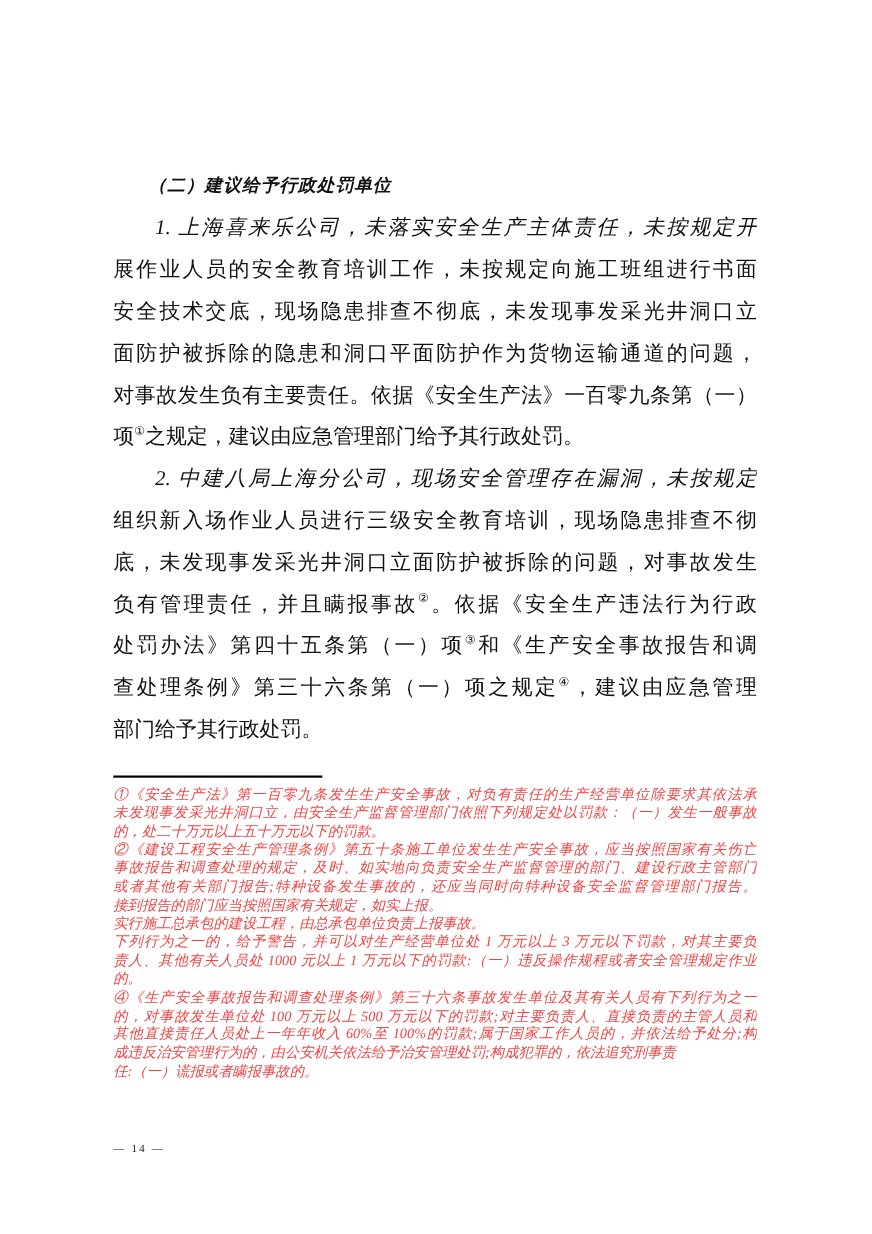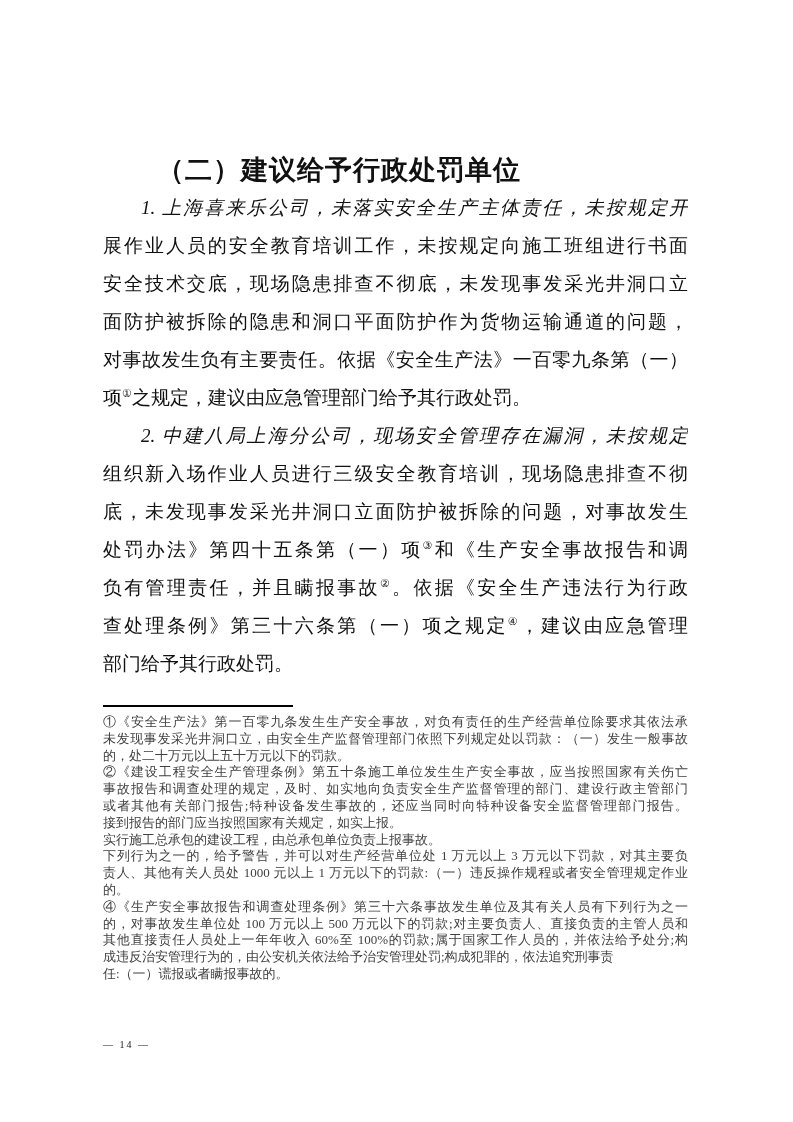--- a/index.html
+++ b/index.html
@@ -16,27 +16,28 @@
     color: #111111;
     overflow: hidden;
   }
   .content {
     position: absolute;
     left: 103px;
     top: 151px;
     width: 585px;
   }
   .heading {
-    font-size: 27px;
+    font-size: 16px;
     font-weight: 700;
     line-height: 38px;
     height: 38px;
     text-indent: 2em;
     letter-spacing: 1px;
     white-space: nowrap;
+    font-style: italic;
   }
   .bline {
     font-size: 19px;
     line-height: 38px;
     height: 38px;
     overflow: hidden;
     text-align: justify;
     text-align-last: left;
   }
   .bline.fill { text-align-last: justify; }
@@ -52,21 +53,22 @@
     border-top: 2px solid #000000;
     margin: 22px 0 7px 0;
   }
   .fline {
     font-size: 13px;
     line-height: 16.8px;
     height: 16.8px;
     overflow: hidden;
     text-align: justify;
     text-align-last: left;
-    color: #404040;
+    color: #ef4444;
+    font-style: italic;
   }
   .fline.fill { text-align-last: justify; }
   .page-number {
     position: absolute;
     left: 103px;
     top: 1034px;
     font-size: 10px;
     line-height: 22px;
     letter-spacing: 2px;
     color: #1a1a1a;
@@ -82,22 +84,22 @@
     <div id="body-paragraphs">
         <div class="bline fill indent">1. 上海喜来乐公司，未落实安全生产主体责任，未按规定开</div>
         <div class="bline fill">展作业人员的安全教育培训工作，未按规定向施工班组进行书面</div>
         <div class="bline fill">安全技术交底，现场隐患排查不彻底，未发现事发采光井洞口立</div>
         <div class="bline fill">面防护被拆除的隐患和洞口平面防护作为货物运输通道的问题，</div>
         <div class="bline fill">对事故发生负有主要责任。依据《安全生产法》一百零九条第（一）</div>
         <div class="bline">项<sup>①</sup>之规定，建议由应急管理部门给予其行政处罚。</div>
         <div class="bline fill indent">2. 中建八局上海分公司，现场安全管理存在漏洞，未按规定</div>
         <div class="bline fill">组织新入场作业人员进行三级安全教育培训，现场隐患排查不彻</div>
         <div class="bline fill">底，未发现事发采光井洞口立面防护被拆除的问题，对事故发生</div>
+        <div class="bline fill">负有管理责任，并且瞒报事故<sup>②</sup>。依据《安全生产违法行为行政</div>
         <div class="bline fill">处罚办法》第四十五条第（一）项<sup>③</sup>和《生产安全事故报告和调</div>
-        <div class="bline fill">负有管理责任，并且瞒报事故<sup>②</sup>。依据《安全生产违法行为行政</div>
         <div class="bline fill">查处理条例》第三十六条第（一）项之规定<sup>④</sup>，建议由应急管理</div>
         <div class="bline">部门给予其行政处罚。</div>
       </div>
 
     <hr class="fn-sep">
 
     <div id="footnote-list">
         <div class="fline fill">①《安全生产法》第一百零九条发生生产安全事故，对负有责任的生产经营单位除要求其依法承</div>
         <div class="fline fill">未发现事发采光井洞口立，由安全生产监督管理部门依照下列规定处以罚款：（一）发生一般事故</div>
         <div class="fline">的，处二十万元以上五十万元以下的罚款。</div>

